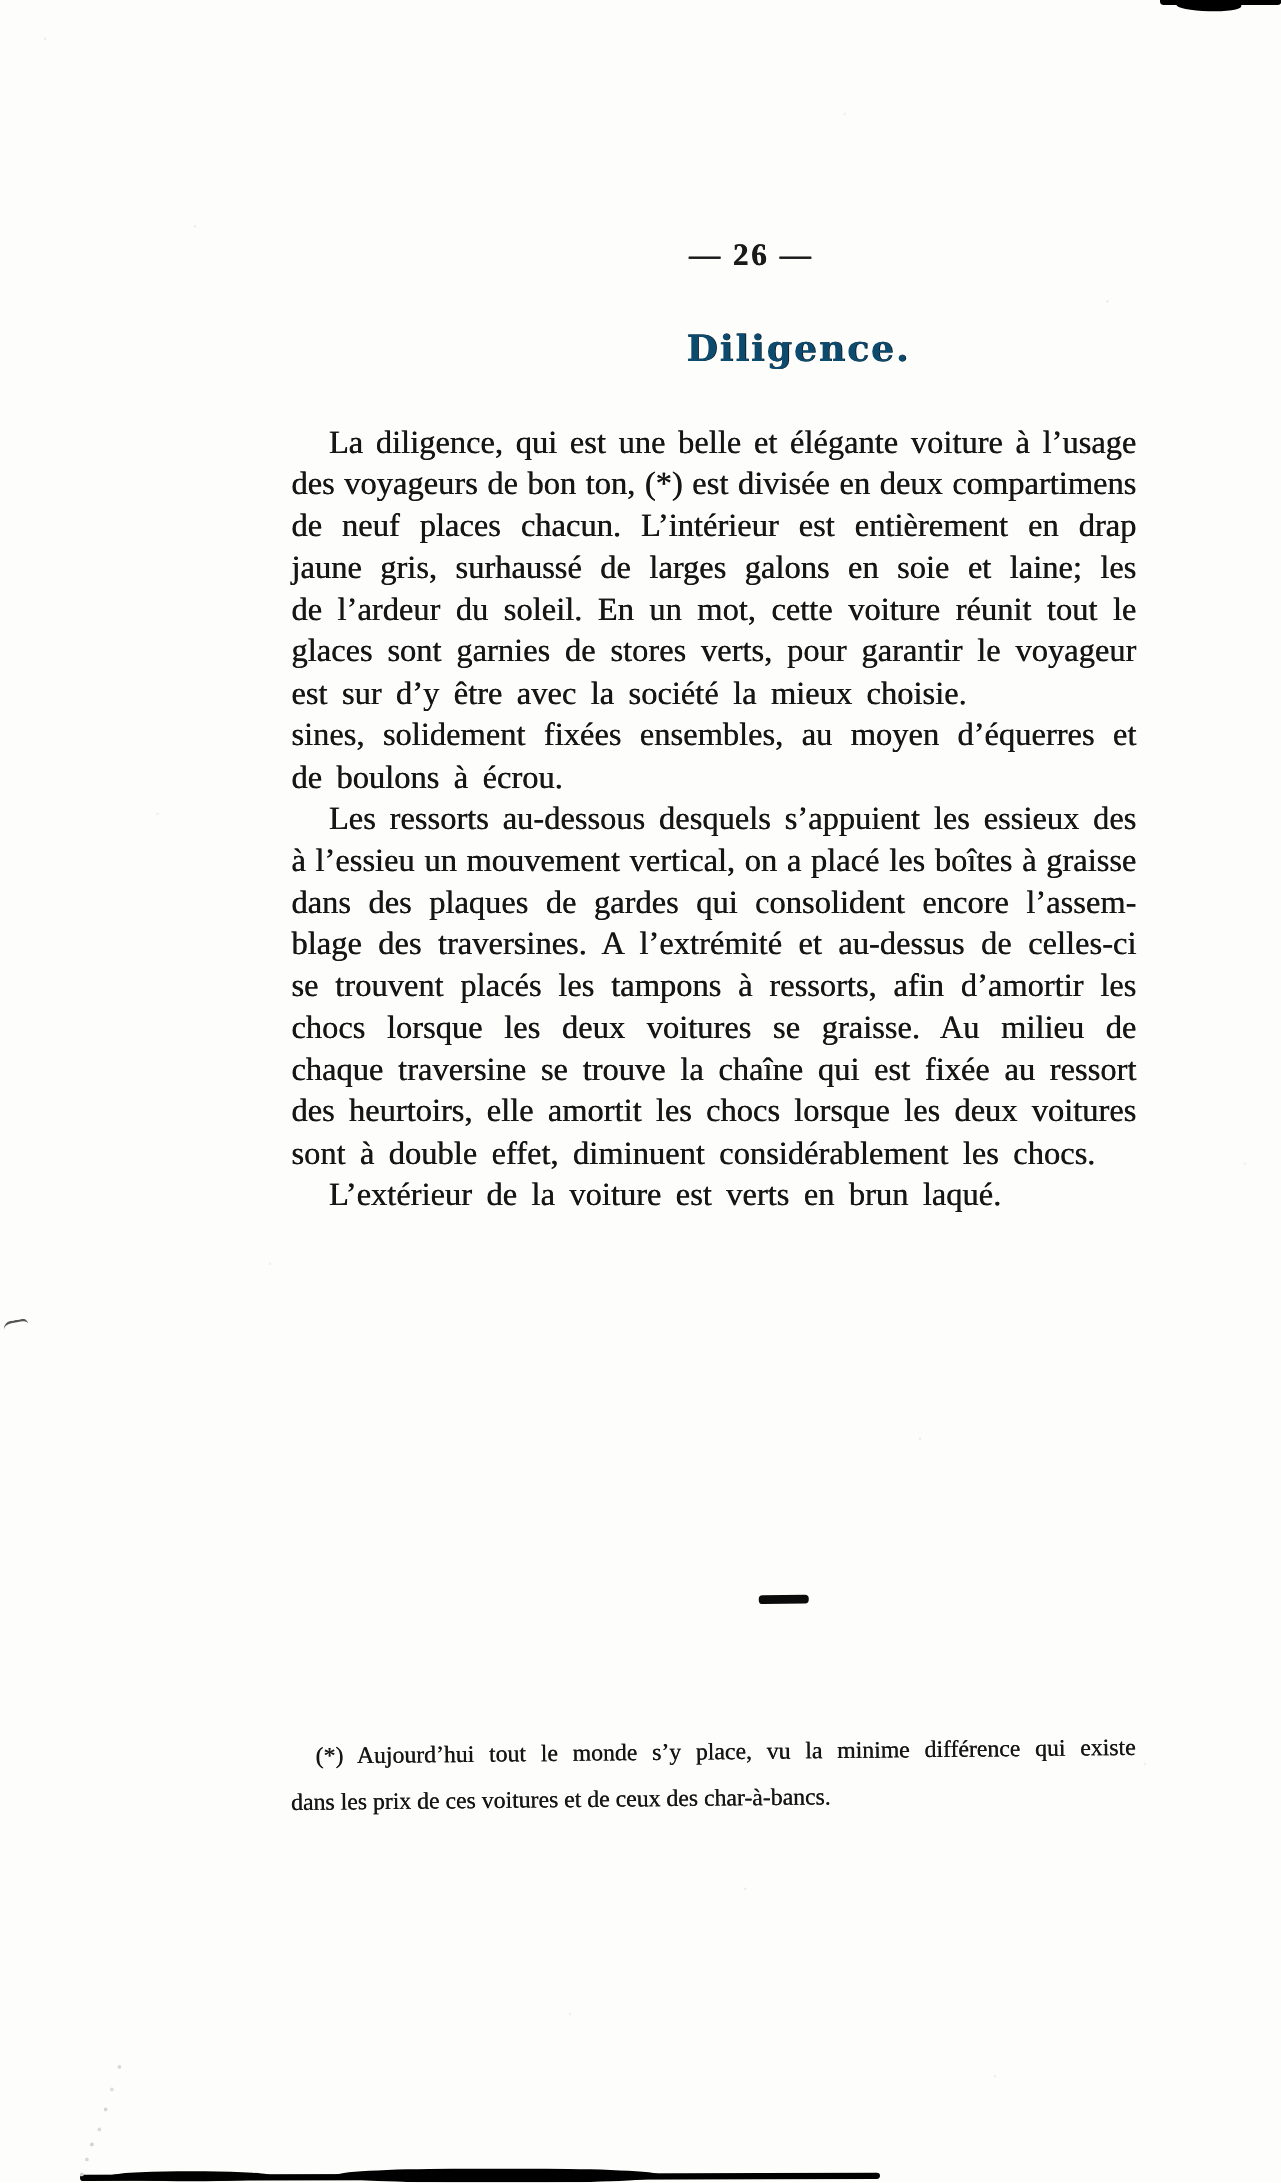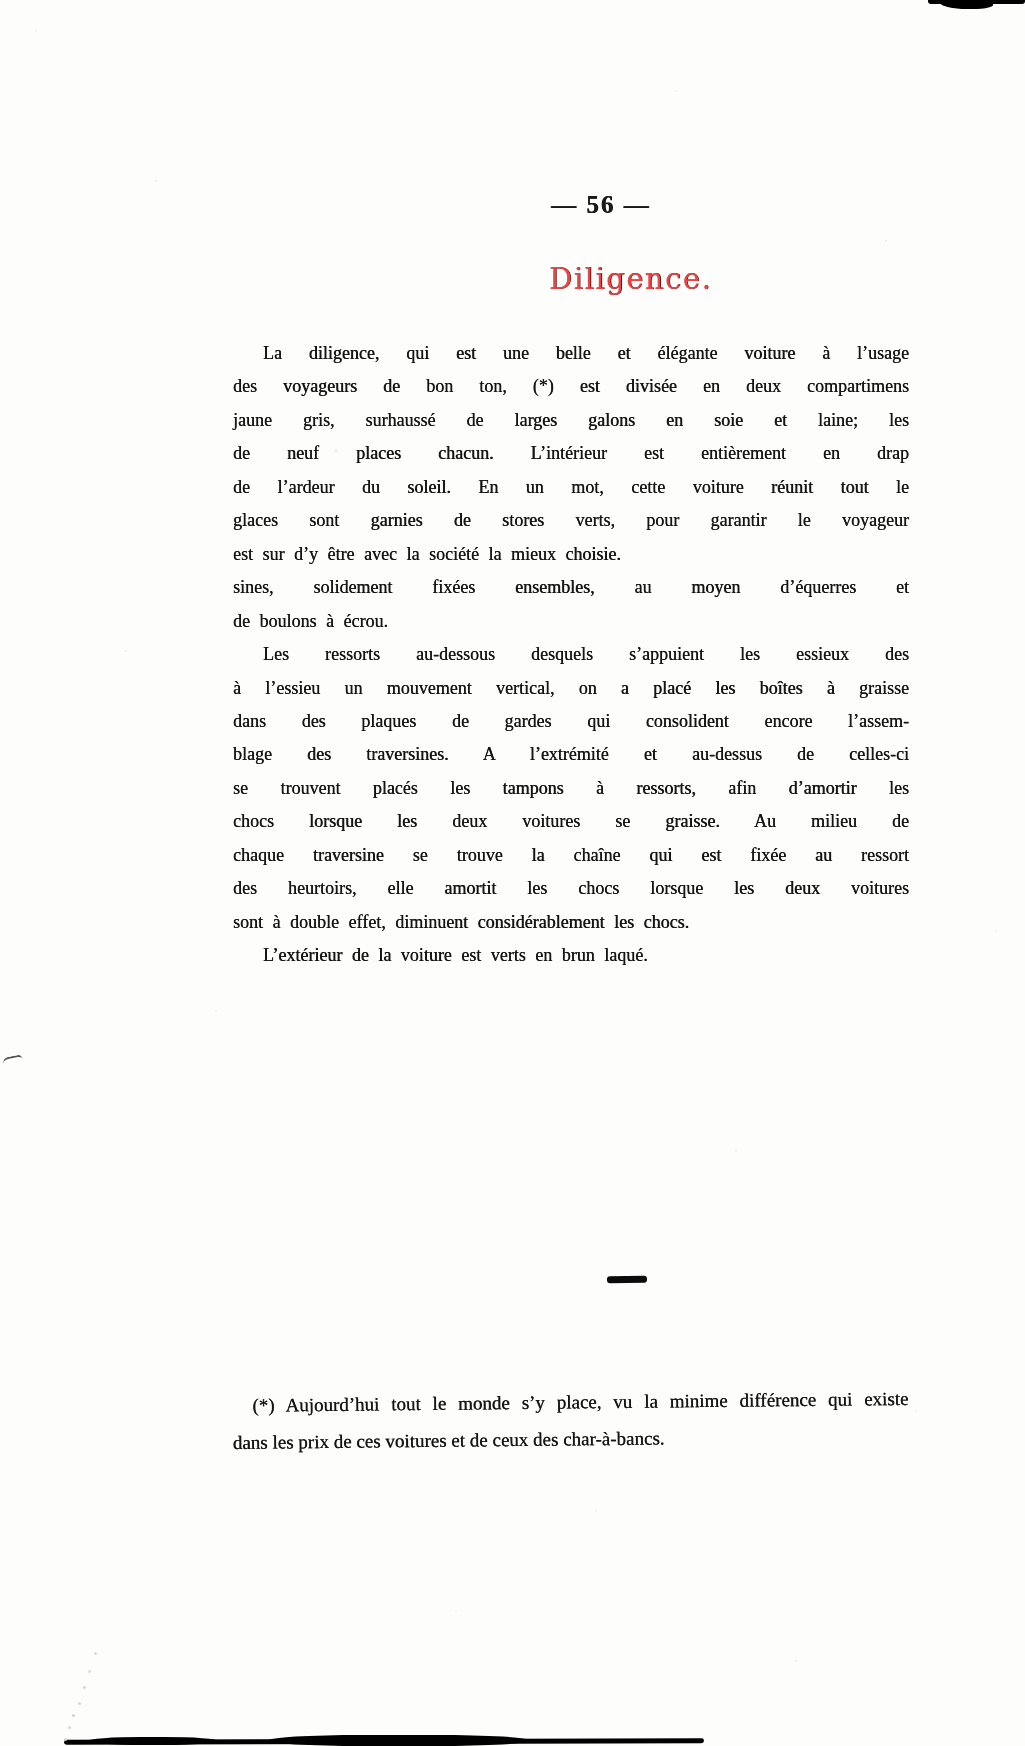--- a/index.html
+++ b/index.html
@@ -14,28 +14,28 @@
   
   .pagenum{
     position:absolute;top:191px;left:551px;
     font-size:25px;font-weight:bold;letter-spacing:2px;
     color:#1a1a1a;white-space:nowrap;
     text-shadow:0.4px 0 0 #1a1a1a;
   }
   .doc-title{
     position:absolute;top:262px;left:549px;
     font-family:"DejaVu Serif", serif;
-    font-size:29px;font-weight:normal;letter-spacing:1.5px;
-    color:#ef4444;white-space:nowrap;
+    font-size:29px;font-weight:bold;letter-spacing:1.5px;
+    color:#0c4a6e;white-space:nowrap;
     text-shadow:0.6px 0 0 #111;
   }
   
   .body-block{
     position:absolute;top:337px;left:233px;width:676px;
-    font-size:18px;line-height:33.45px;
+    font-size:26px;line-height:33.45px;
     text-shadow:0.35px 0 0 #161616;
   }
   .ln{width:676px;}
   .j{text-align:justify;text-align-last:justify;}
   .e{text-align:left;text-align-last:left;}
   .ind{text-indent:30px;}
   .sp{word-spacing:5px;text-align:center;}
   
   .sep{
     position:absolute;top:1276px;left:607px;
@@ -84,29 +84,29 @@
 
   <div class="art art-tr1"></div>
   <div class="art art-tr2"></div>
   <div class="squiggle"></div>
   <div class="art art-b1"></div>
   <div class="art art-b2"></div>
   <div class="art art-b3"></div>
   <div class="dots"></div>
   <div class="specks"></div>
 
-  <div class="pagenum">— 56 —</div>
+  <div class="pagenum">— 26 —</div>
   <div class="doc-title">Diligence.</div>
 
   <div class="body-block">
     <div>
       <div class="ln j ind">La diligence, qui est une belle et élégante voiture à l’usage</div>
       <div class="ln j">des voyageurs de bon ton, (*) est divisée en deux compartimens</div>
+      <div class="ln j">de neuf places chacun. L’intérieur est entièrement en drap</div>
       <div class="ln j">jaune gris, surhaussé de larges galons en soie et laine; les</div>
-      <div class="ln j">de neuf places chacun. L’intérieur est entièrement en drap</div>
       <div class="ln j">de l’ardeur du soleil. En un mot, cette voiture réunit tout le</div>
       <div class="ln j">glaces sont garnies de stores verts, pour garantir le voyageur</div>
       <div class="ln e sp">est sur d’y être avec la société la mieux choisie.</div>
     </div>
     <div>
       <div class="ln j">sines, solidement fixées ensembles, au moyen d’équerres et</div>
       <div class="ln e sp">de boulons à écrou.</div>
     </div>
     <div>
       <div class="ln j ind">Les ressorts au-dessous desquels s’appuient les essieux des</div>

